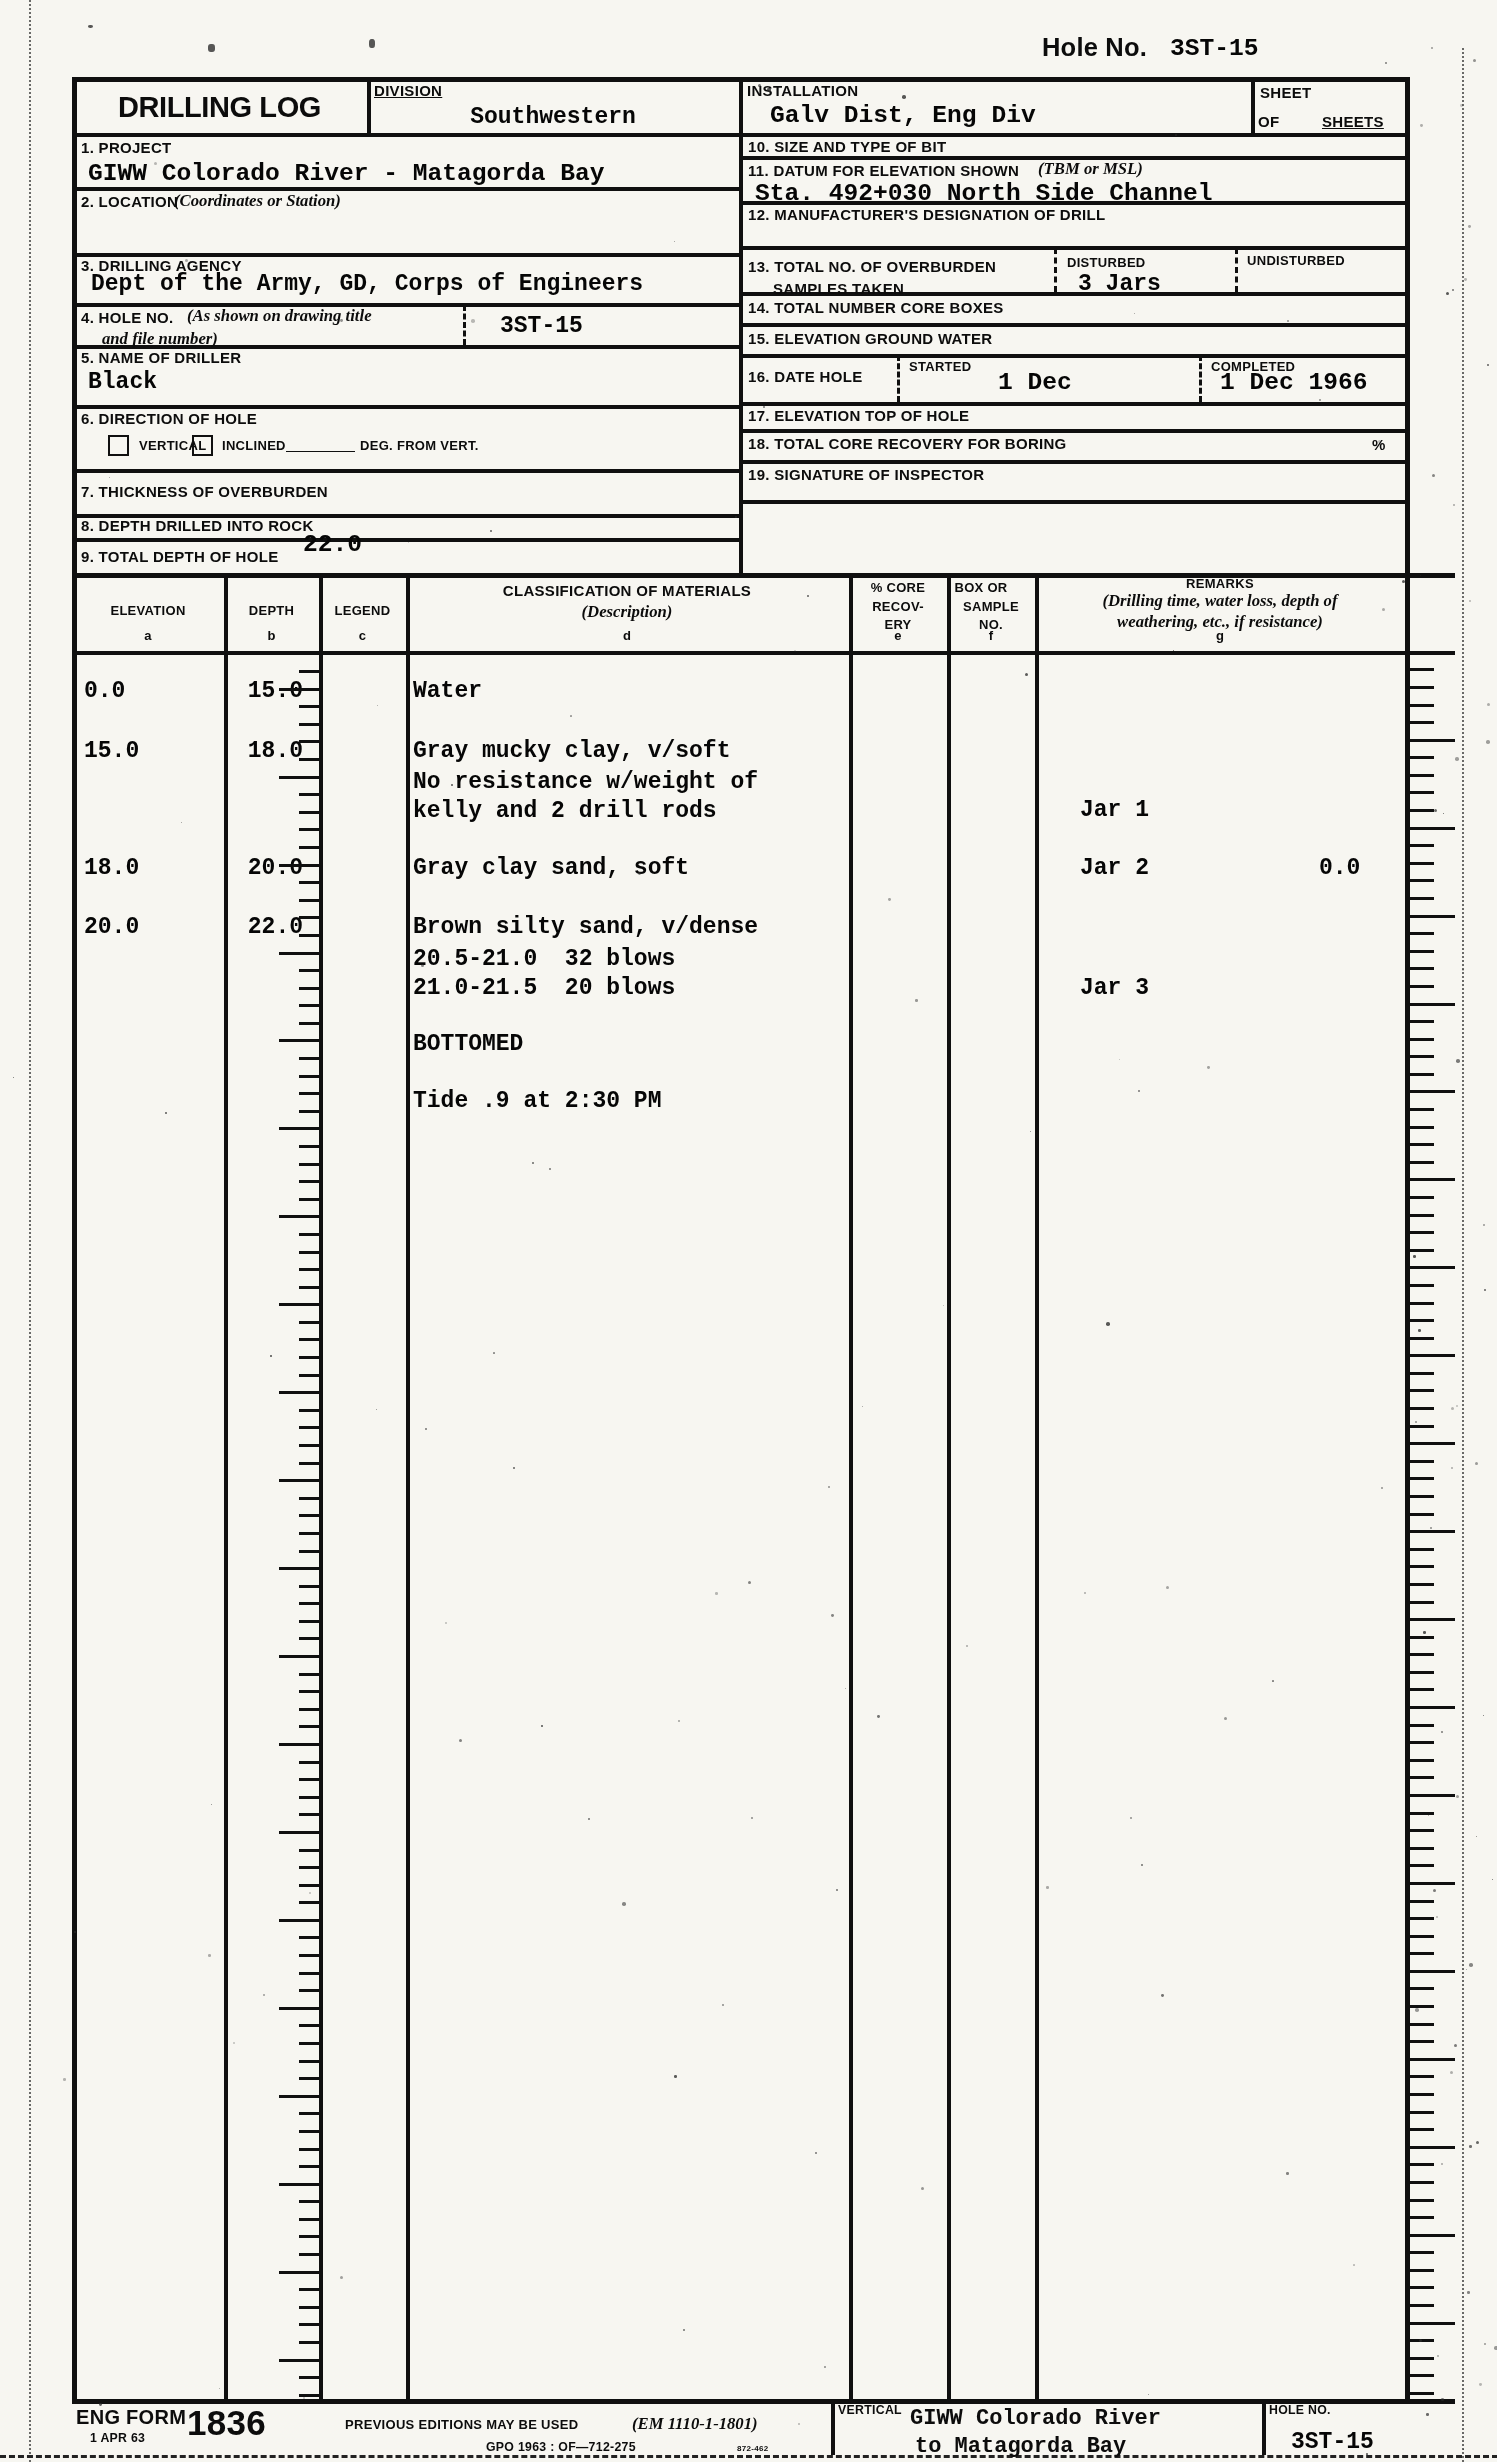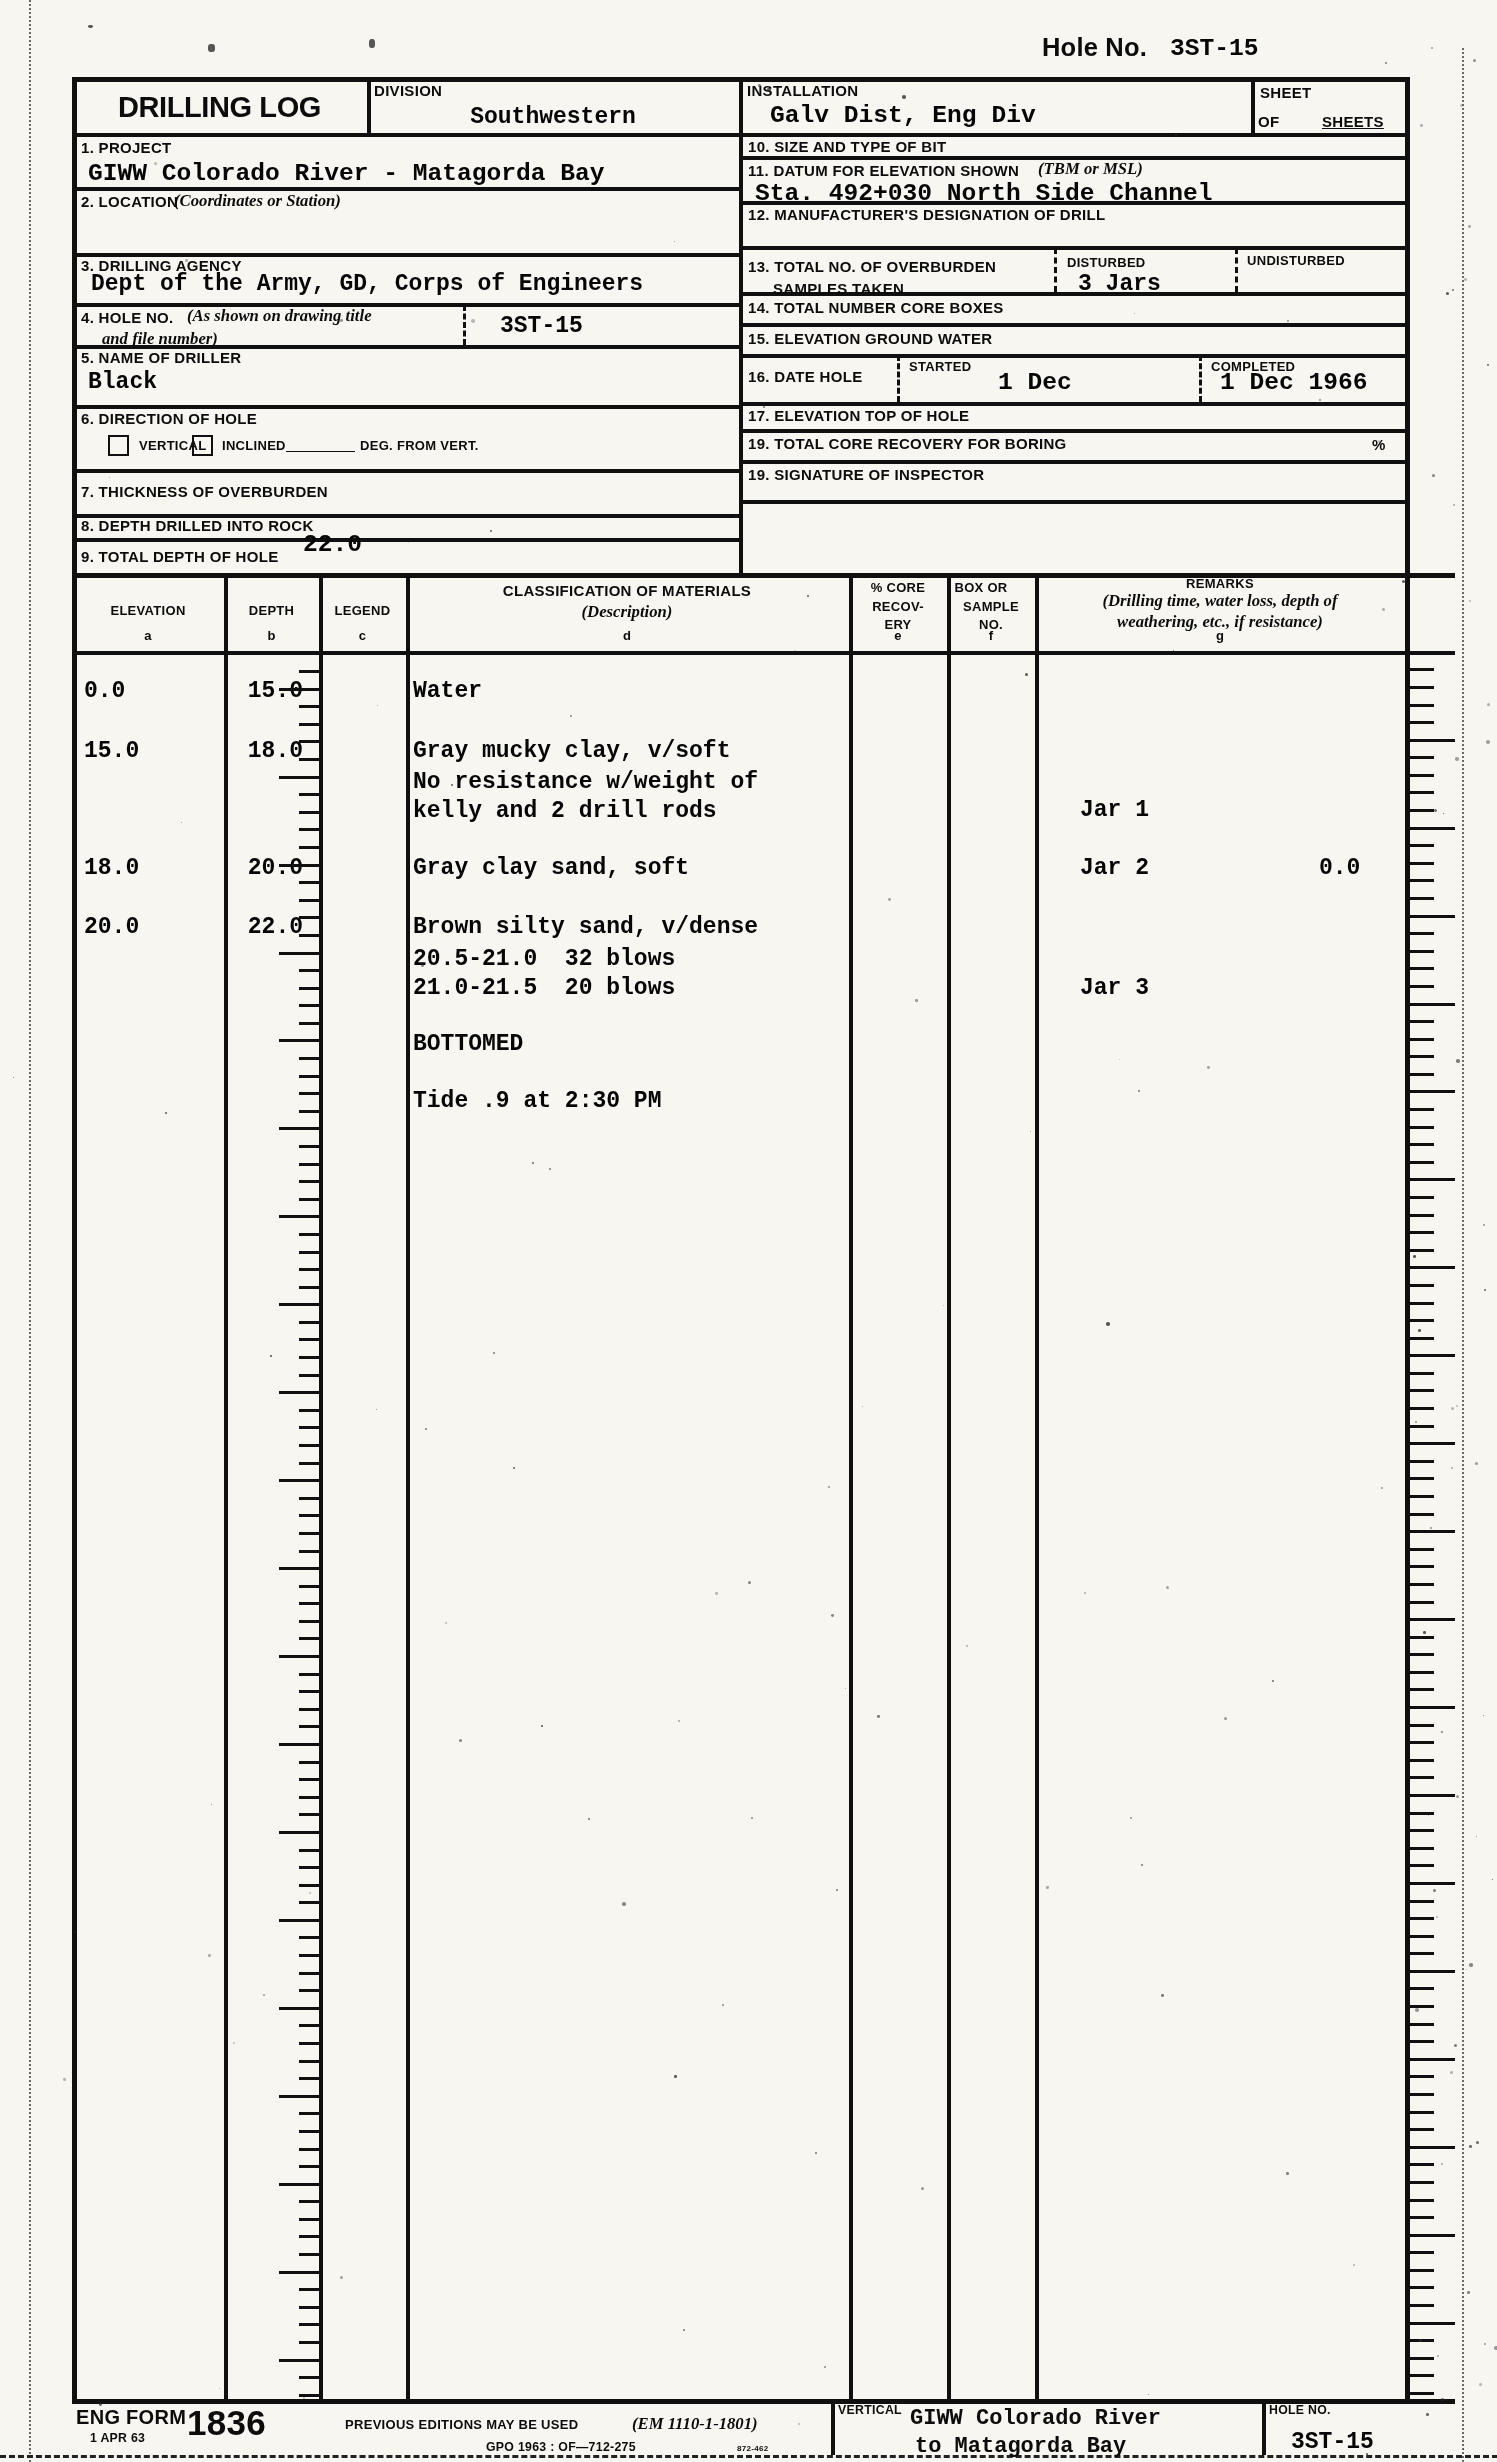--- a/index.html
+++ b/index.html
@@ -43,21 +43,21 @@
 
   <div class="h thick" style="left:72px;top:77px;width:1338px;"></div>
   <div class="h" style="left:72px;top:133px;width:1338px;"></div>
   <div class="v thick" style="left:72px;top:77px;height:2327px;"></div>
   <div class="v thick" style="left:1405px;top:77px;height:2327px;"></div>
   <div class="v" style="left:367px;top:77px;height:59px;"></div>
   <div class="v" style="left:739px;top:77px;height:500px;"></div>
   <div class="v" style="left:1251px;top:77px;height:59px;"></div>
 
   <div class="lbl title ctr" style="left:72px;top:91px;width:295px;">DRILLING LOG</div>
-  <div class="lbl" style="left:374px;top:82px;">DIVISION</div>
+  <div class="lbl" style="left:374px;top:82px;text-decoration:underline;">DIVISION</div>
   <div class="tw ctr" style="left:367px;top:104px;width:372px;">Southwestern</div>
   <div class="lbl" style="left:747px;top:82px;">INSTALLATION</div>
   <div class="tw tw28" style="left:770px;top:102px;">Galv Dist, Eng Div</div>
   <div class="lbl" style="left:1260px;top:84px;">SHEET</div>
   <div class="lbl" style="left:1258px;top:113px;">OF</div>
   <div class="lbl" style="left:1322px;top:113px;text-decoration:underline;">SHEETS</div>
 
   <div class="h" style="left:72px;top:187px;width:667px;"></div>
   <div class="h" style="left:72px;top:253px;width:667px;"></div>
   <div class="h" style="left:72px;top:303px;width:667px;"></div>
@@ -130,21 +130,21 @@
 
   <div class="lbl" style="left:748px;top:368px;">16. DATE HOLE</div>
   <div class="vd" style="left:897px;top:355px;height:47px;"></div>
   <div class="lbl lbl15" style="left:909px;top:359px;">STARTED</div>
   <div class="tw tw28" style="left:998px;top:369px;">1 Dec</div>
   <div class="vd" style="left:1199px;top:355px;height:47px;"></div>
   <div class="lbl lbl15" style="left:1211px;top:359px;">COMPLETED</div>
   <div class="tw tw28" style="left:1220px;top:369px;">1 Dec 1966</div>
 
   <div class="lbl" style="left:748px;top:407px;">17. ELEVATION TOP OF HOLE</div>
-  <div class="lbl" style="left:748px;top:435px;">19. TOTAL CORE RECOVERY FOR BORING</div>
+  <div class="lbl" style="left:748px;top:435px;">18. TOTAL CORE RECOVERY FOR BORING</div>
   <div class="lbl" style="left:1372px;top:436px;">%</div>
   <div class="lbl" style="left:748px;top:466px;">19. SIGNATURE OF INSPECTOR</div>
 
   <div class="h thick" style="left:72px;top:573px;width:1383px;"></div>
   <div class="h" style="left:72px;top:651px;width:1383px;"></div>
   <div class="v" style="left:224px;top:573px;height:1827px;"></div>
   <div class="v" style="left:319px;top:573px;height:1827px;"></div>
   <div class="v" style="left:406px;top:573px;height:1827px;"></div>
   <div class="v" style="left:849px;top:573px;height:1827px;"></div>
   <div class="v" style="left:947px;top:573px;height:1827px;"></div>

